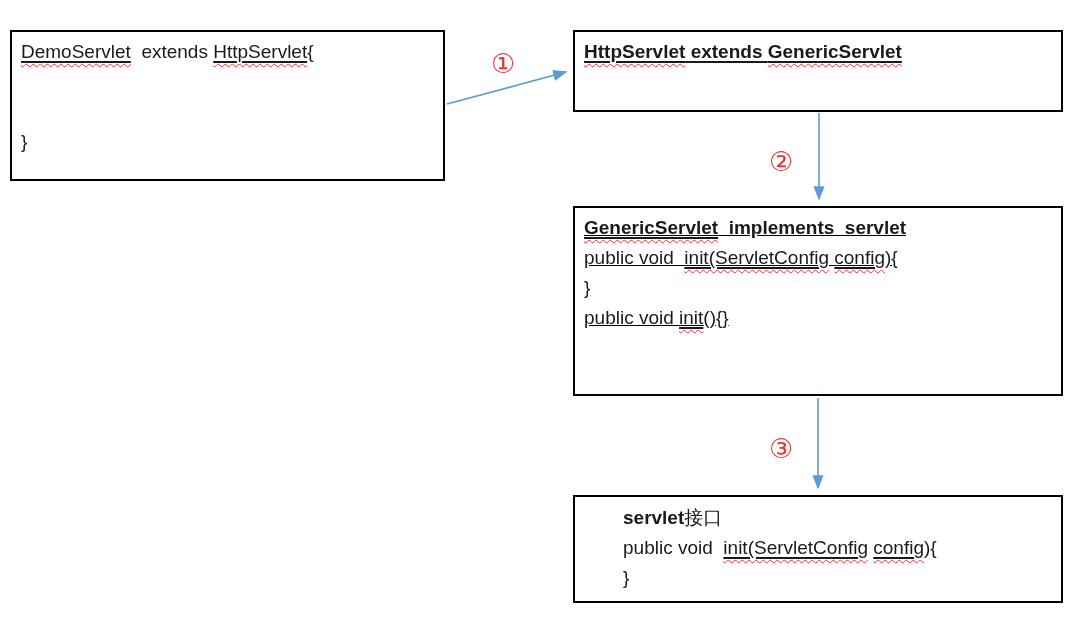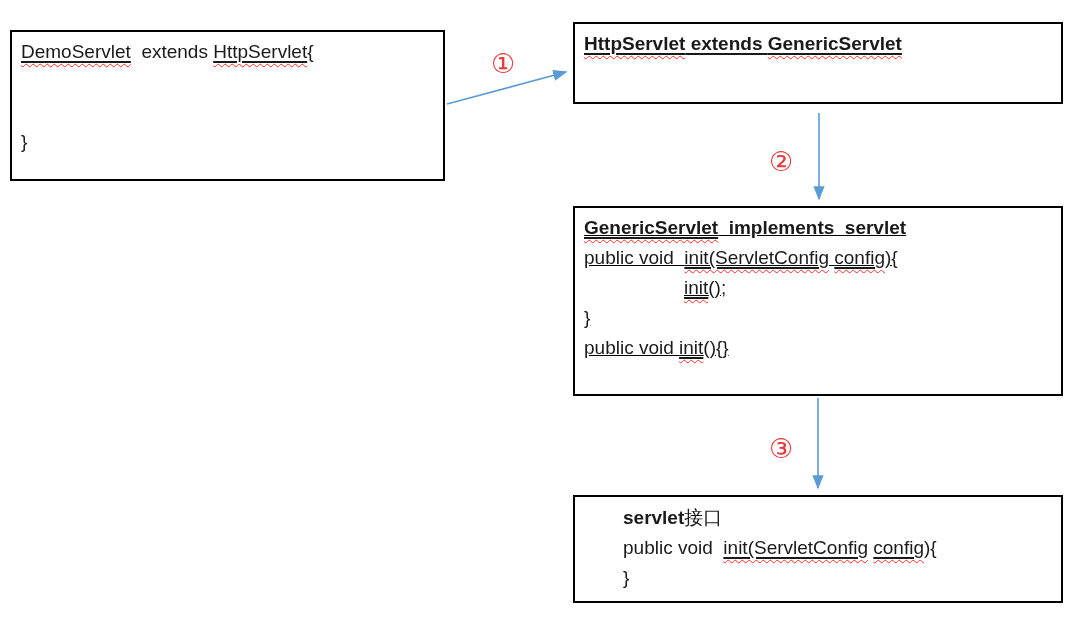--- a/index.html
+++ b/index.html
@@ -59,27 +59,26 @@
 <body>
 
 <div class="canvas">
 
   <div class="box" style="left: 10px; top: 30px; width: 435px; height: 151px; border-color: rgb(0, 0, 0);">
       <div class="line"><span class="u"><span class="sq">DemoServlet</span></span><span>  extends </span><span class="u"><span class="sq">HttpServlet</span></span><span>{</span></div>
       <div class="line">&nbsp;</div>
       <div class="line">&nbsp;</div>
       <div class="line"><span>}</span></div>
     </div>
-  <div class="box" style="left: 573px; top: 22px; width: 490px; height: 82px; border-color: rgb(0, 0, 0);">
+  <div class="box" style="left: 573px; top: 30px; width: 490px; height: 82px; border-color: rgb(0, 0, 0);">
       <div class="line bold"><span class="u"><span class="sq">HttpServlet</span></span><span class="u"> extends </span><span class="u"><span class="sq">GenericServlet</span></span></div>
     </div>
   <div class="box" style="left: 573px; top: 206px; width: 490px; height: 190px; border-color: rgb(0, 0, 0); text-decoration: underline;">
       <div class="line bold"><span class="u"><span class="sq">GenericServlet</span></span><span>  implements  servlet</span></div>
       <div class="line"><span>public void  </span><span class="u"><span class="sq">init(ServletConfig</span></span><span> </span><span class="u"><span class="sq">config</span></span><span>){</span></div>
-      <div class="line indent"><span class="u"><span class="sq">init</span></span><span>();</span></div>
       <div class="line"><span>}</span></div>
       <div class="line"><span>public void </span><span class="u"><span class="sq">init</span></span><span>(){}</span></div>
     </div>
   <div class="box" style="left: 573px; top: 495px; width: 490px; height: 108px; border-color: rgb(0, 0, 0); padding-left: 48px;">
       <div class="line"><span class="b">servlet</span><span class="cjk">接口</span></div>
       <div class="line"><span>public void  </span><span class="u"><span class="sq">init(ServletConfig</span></span><span> </span><span class="u"><span class="sq">config</span></span><span>){</span></div>
       <div class="line"><span>}</span></div>
     </div>
 
   <svg class="overlay" width="1086" height="624">

